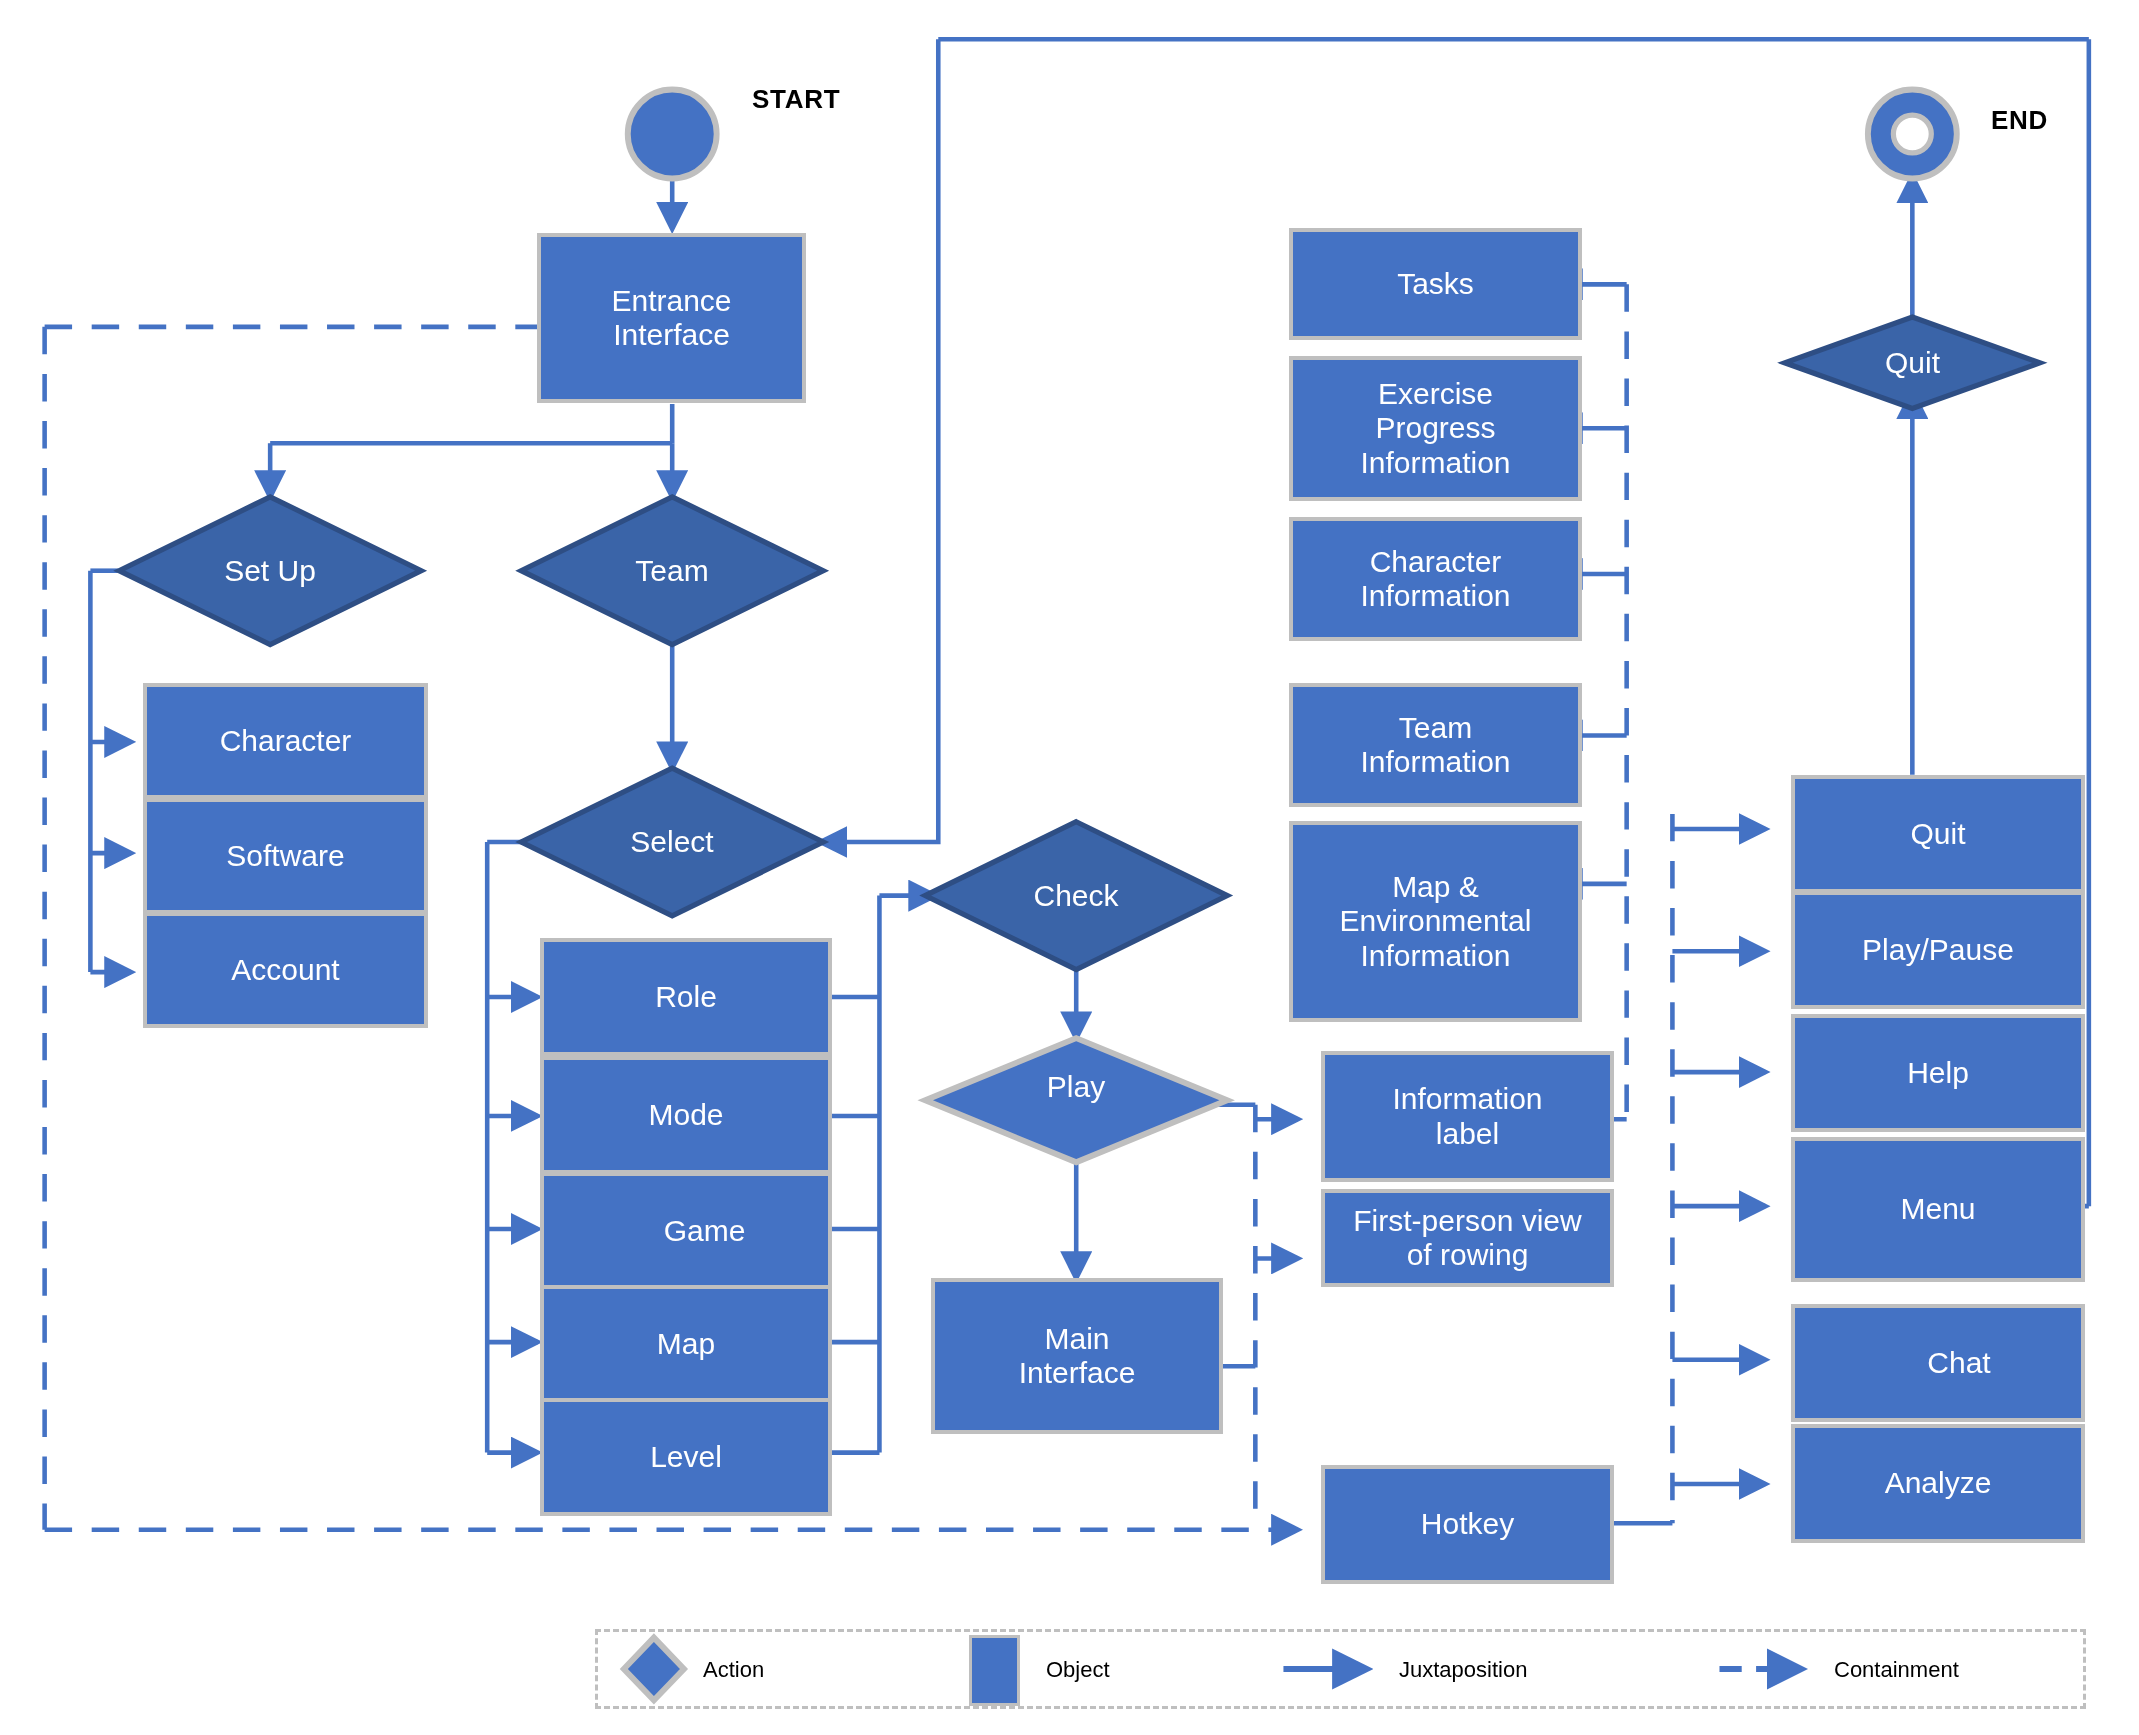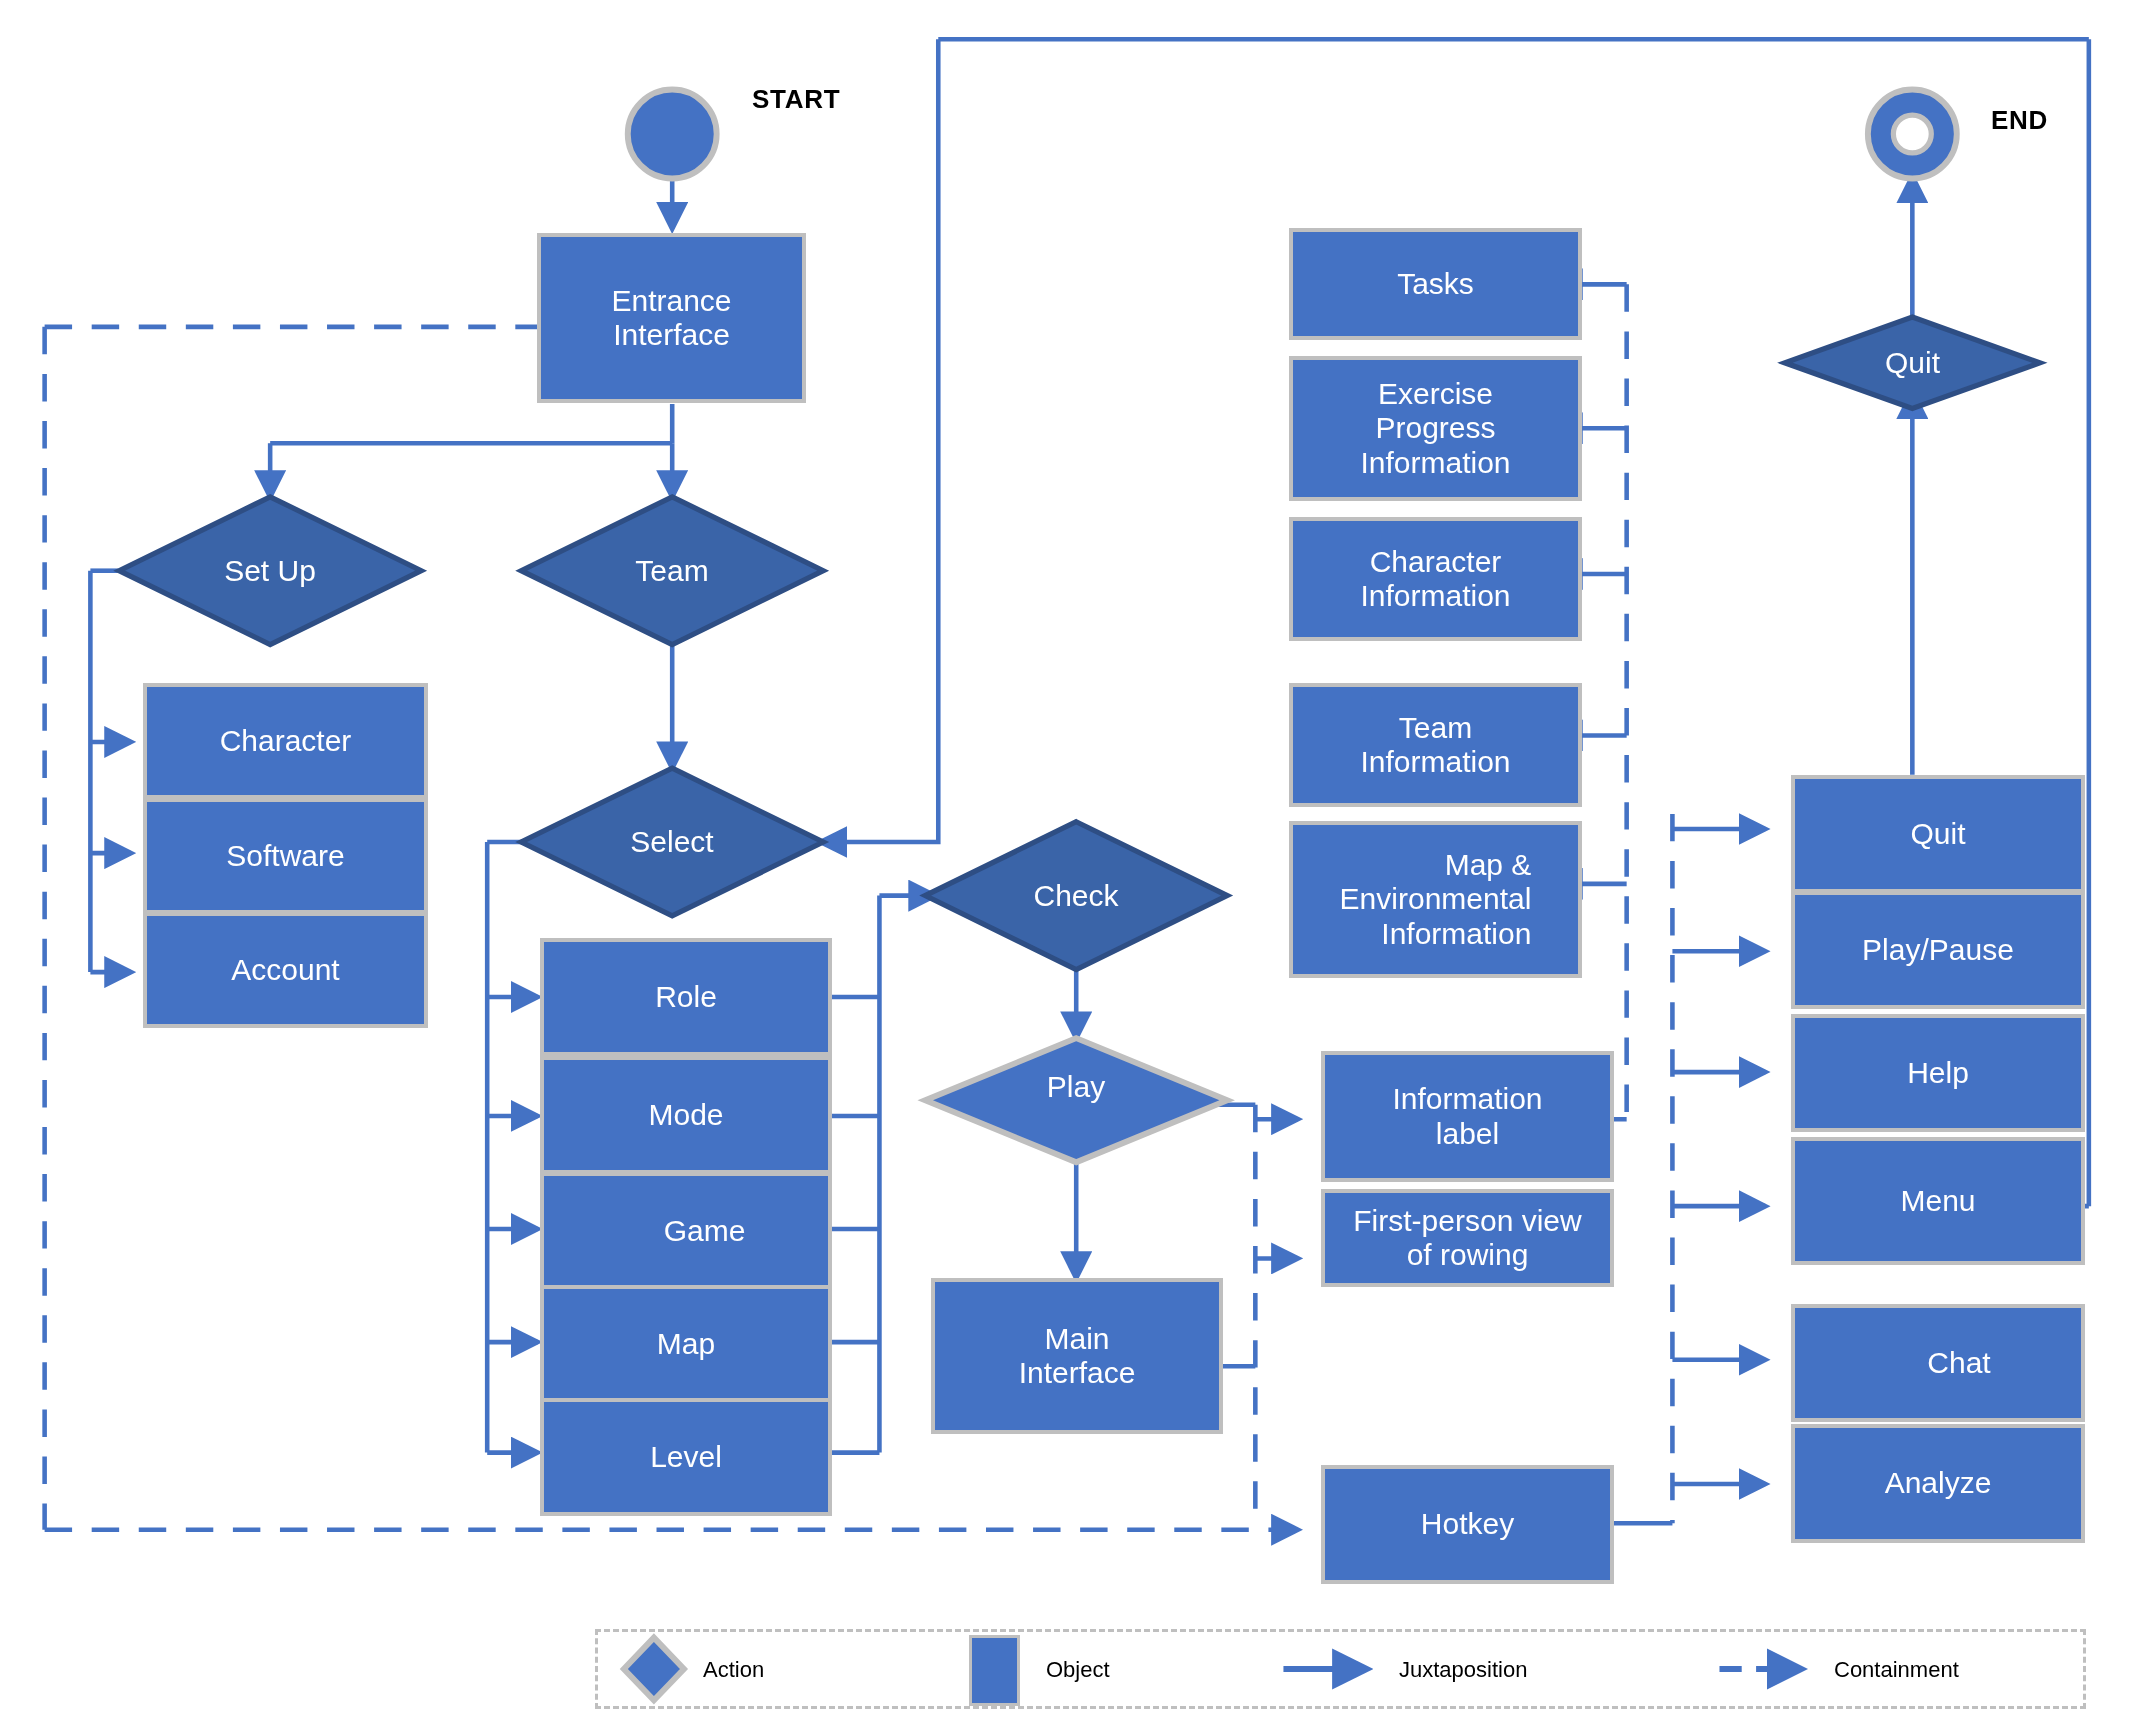--- a/index.html
+++ b/index.html
@@ -153,34 +153,34 @@
 
   <div class="node obj" style="left:1289px;top:228px;width:293px;height:112px;">Tasks</div>
   <div class="node obj" style="left:1289px;top:356px;width:293px;height:145px;white-space:pre-line;">Exercise
 Progress
 Information</div>
   <div class="node obj" style="left:1289px;top:517px;width:293px;height:124px;white-space:pre-line;">Character
 Information</div>
 
   <div class="node obj" style="left:1289px;top:683px;width:293px;height:124px;white-space:pre-line;">Team
 Information</div>
-  <div class="node obj" style="left:1289px;top:821px;width:293px;height:157px;white-space:pre-line;text-align:right;">Map &amp;
+  <div class="node obj" style="left:1289px;top:821px;width:293px;height:201px;white-space:pre-line;">Map &amp;
 Environmental
 Information</div>
 
   <div class="node obj" style="left:1321px;top:1051px;width:293px;height:131px;white-space:pre-line;">Information
 label</div>
   <div class="node obj" style="left:1321px;top:1189px;width:293px;height:98px;white-space:pre-line;">First-person view
 of rowing</div>
   <div class="node obj" style="left:1321px;top:1465px;width:293px;height:119px;text-align:right;">Hotkey</div>
 
   <div class="node obj" style="left:1791px;top:775px;width:294px;height:118px;">Quit</div>
   <div class="node obj" style="left:1791px;top:891px;width:294px;height:118px;">Play/Pause</div>
   <div class="node obj" style="left:1791px;top:1014px;width:294px;height:118px;">Help</div>
-  <div class="node obj" style="left:1791px;top:1137px;width:294px;height:128px;">Menu</div>
+  <div class="node obj" style="left:1791px;top:1137px;width:294px;height:145px;">Menu</div>
 
   <div class="node obj" style="left:1791px;top:1304px;width:294px;height:118px;padding-left:42px;">Chat</div>
   <div class="node obj" style="left:1791px;top:1424px;width:294px;height:119px;">Analyze</div>
 
   <div class="legend-box" style="left:595px;top:1629px;width:1491px;height:80px;"></div>
 
   <svg class="layer" viewBox="0 0 3273 2654">
     <polygon points="1000,2505 1046,2553 1000,2601 954,2553" fill="#4472C4" stroke="#BFBFBF" stroke-width="9"></polygon>
     <g stroke="#4472C4" stroke-width="9" fill="none">
       <path d="M1963,2553 L2090,2553" marker-end="url(#ah)"></path>

